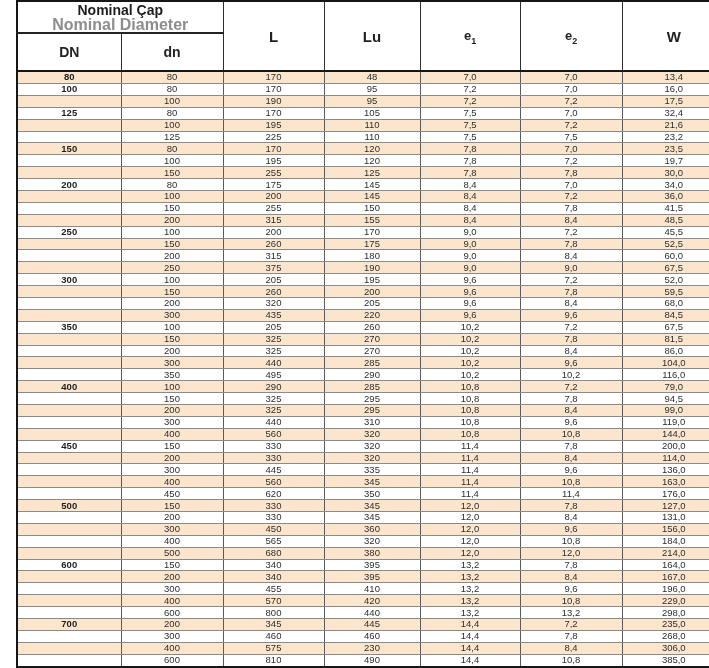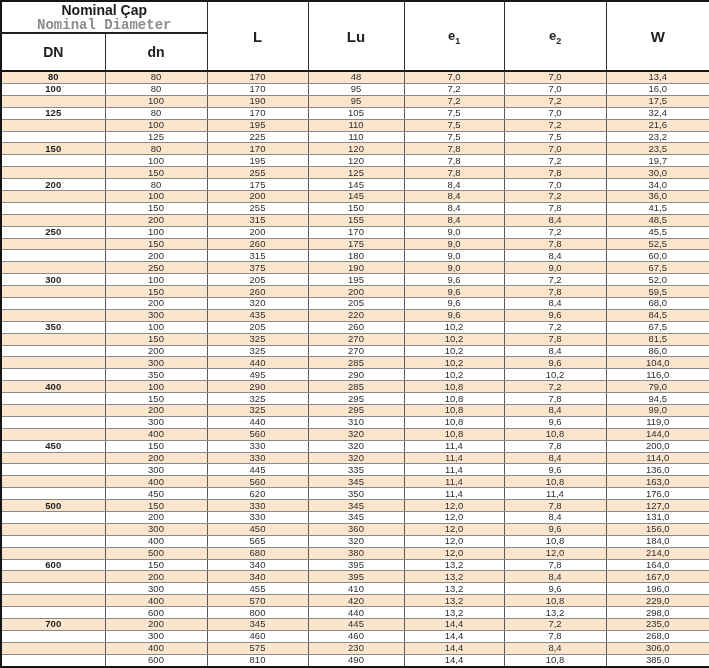--- a/index.html
+++ b/index.html
@@ -5,35 +5,35 @@
   :root{
     --stripe:#fbe6cd;
     --subtitle:#8d8d8d;
     --frame:#161616;
     --v-border:#5a5a5a;
     --h-border:#8a8a8a;
     --ink:#303030;
   }
   html,body{margin:0;padding:0;background:#fff;}
   body{font-family:"Liberation Sans","DejaVu Sans",sans-serif;color:var(--ink);}
-  .sheet{width:709px;height:668px;box-sizing:border-box;}
+  .sheet{width:709px;height:668px;box-sizing:border-box;padding-left:16px;}
   table.dim-table{
     width:709px;height:668px;
     border-collapse:collapse;table-layout:fixed;
     border:2px solid var(--frame);
   }
   
   thead th{
     background:#fff;font-weight:bold;color:#222;
     border:1px solid #2e2e2e;
     padding:0;vertical-align:middle;text-align:center;
   }
   th.group-cell{border-bottom:2px solid #222;}
   .group-title{display:block;font-size:14px;line-height:15px;color:#1c1c1c;}
-  .group-subtitle{display:block;font-size:14px;line-height:14px;color:var(--subtitle);font-family:Liberation Mono, monospace;}
+  .group-subtitle{display:block;font-size:16px;line-height:14px;color:var(--subtitle);}
   th.sub-col{font-size:14px;}
   th.tall-col{font-size:15px;border-bottom:2px solid var(--frame);}
   th .e-base{font-size:13px;}
   th sub{font-size:9px;}
   thead tr.group-row{height:32px;}
   thead tr.sub-row{height:38px;}
   thead tr.sub-row th{border-bottom:2px solid var(--frame);margin-left:12px;}
   
   tbody td{
     padding:0;margin:0;

